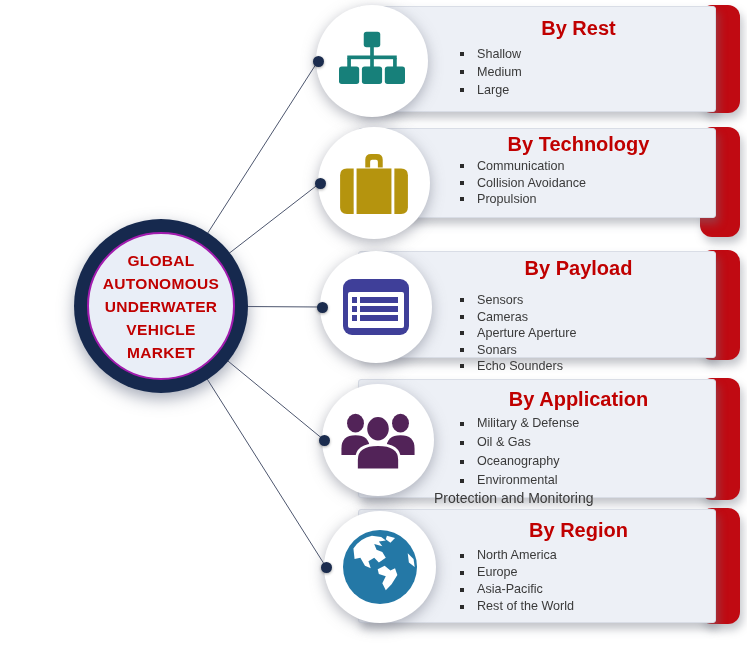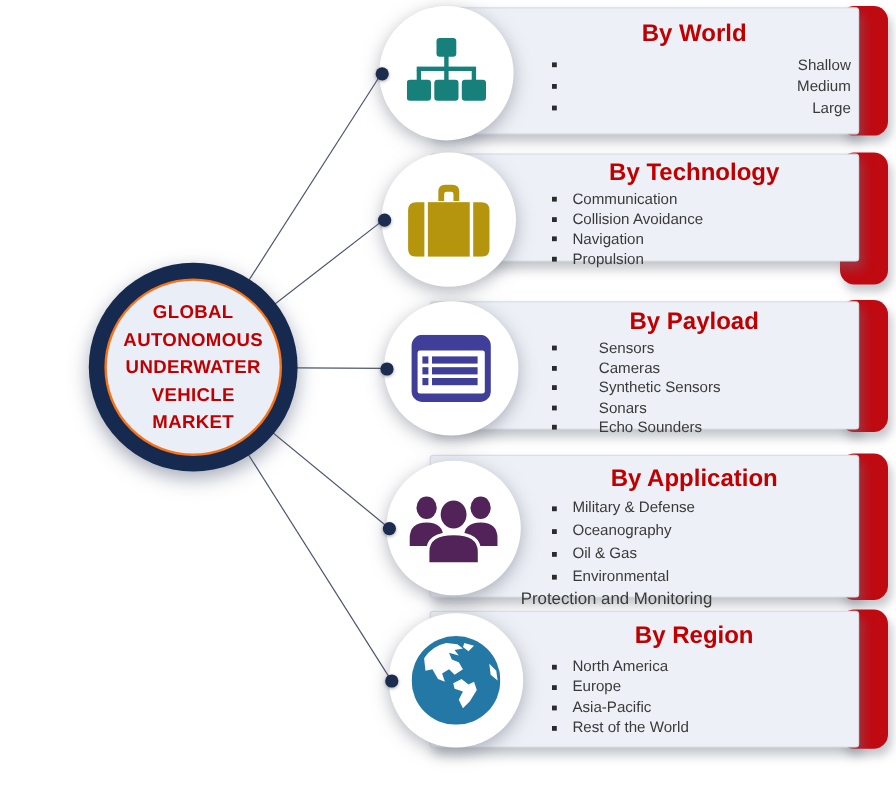--- a/index.html
+++ b/index.html
@@ -14,21 +14,21 @@
 
   
   .hub {
     position:absolute; left:74px; top:219px; width:174px; height:174px;
     border-radius:50%; background:#16294e; z-index:3;
     box-shadow:0 6px 16px rgba(80,90,115,.5);
     display:flex; align-items:center; justify-content:center;
   }
   .hub-inner {
     width:148px; height:148px; border-radius:50%;
-    background:#e9eef7; border:2px solid #f97316;
+    background:#e9eef7; border:2px solid #a21caf;
     display:flex; flex-direction:column; align-items:center; justify-content:center;
   }
   .hub-line {
     color:#c00000; font-weight:bold; font-size:15.5px; line-height:23px;
     letter-spacing:.3px; text-align:center; white-space:nowrap;
   }
 
   
   .redbar {
     position:absolute; left:700px; width:40px; background:#c00a12;
@@ -72,27 +72,27 @@
   .r5 .redbar { top:508px; height:116px; } .r5 .panel { top:509px; height:114px; }
 
   .r1 .iconcircle { left:316px; top:5px;   } .r1 .dot { left:313px; top:56px; }
   .r2 .iconcircle { left:318px; top:127px; } .r2 .dot { left:315px; top:178px; }
   .r3 .iconcircle { left:320px; top:251px; } .r3 .dot { left:317px; top:302px; }
   .r4 .iconcircle { left:322px; top:384px; } .r4 .dot { left:319px; top:435px; }
   .r5 .iconcircle { left:324px; top:511px; } .r5 .dot { left:321px; top:562px; }
 
   .r1 .seg-title { margin-top:9px;  margin-bottom:5px; }
   .r2 .seg-title { margin-top:3px;  margin-bottom:2px; }
-  .r3 .seg-title { margin-top:4px;  margin-bottom:2px; }
+  .r3 .seg-title { margin-top:4px;  margin-bottom:12px; }
   .r4 .seg-title { margin-top:7px;  margin-bottom:3px; }
   .r5 .seg-title { margin-top:8px;  margin-bottom:5px; }
 
-  .r1 .items li { line-height:18px;justify-content:space-between; }
+  .r1 .items li { line-height:18px; }
   .r2 .items li { line-height:16.5px; }
-  .r3 .items li { line-height:16.5px;gap:22px; }
+  .r3 .items li { line-height:16.5px; }
   .r4 .items li { line-height:19px; }
   .r5 .items li { line-height:17px; }
 </style>
 </head>
 <body>
 
 <div class="stage">
 
   <svg class="lines" width="747" height="659">
     <g stroke="#4d566e" stroke-width="1">
@@ -110,21 +110,21 @@
       <div class="hub-line">AUTONOMOUS</div>
       <div class="hub-line">UNDERWATER</div>
       <div class="hub-line">VEHICLE</div>
       <div class="hub-line">MARKET</div>
     </div>
   </div>
 
   <div class="row r1">
     <div class="redbar"></div>
     <div class="panel">
-      <div class="seg-title">By World</div>
+      <div class="seg-title">By Rest</div>
       <ul class="items">
         <li>
             <span class="bullet"></span>
             <span>Shallow</span>
           </li>
         <li>
             <span class="bullet"></span>
             <span>Medium</span>
           </li>
         <li>
@@ -159,24 +159,20 @@
         <li>
             <span class="bullet"></span>
             <span>Communication</span>
           </li>
         <li>
             <span class="bullet"></span>
             <span>Collision Avoidance</span>
           </li>
         <li>
             <span class="bullet"></span>
-            <span>Navigation</span>
-          </li>
-        <li>
-            <span class="bullet"></span>
             <span>Propulsion</span>
           </li>
       </ul>
     </div>
     <div class="iconcircle">
       <svg width="74" height="62" viewBox="0 0 76 64">
         <g fill="#b5940e">
           <path d="M29 16 V8 Q29 2 35 2 H41 Q47 2 47 8 V16 H42 V10 Q42 8 40 8 H36 Q34 8 34 10 V16 Z"></path>
           <path d="M17 17 H10 Q3 17 3 24 V57 Q3 64 10 64 H17 Z"></path>
           <rect x="20" y="17" width="36" height="47"></rect>
@@ -195,21 +191,21 @@
         <li>
             <span class="bullet"></span>
             <span>Sensors</span>
           </li>
         <li>
             <span class="bullet"></span>
             <span>Cameras</span>
           </li>
         <li>
             <span class="bullet"></span>
-            <span>Synthetic Sensors</span>
+            <span>Aperture Aperture</span>
           </li>
         <li>
             <span class="bullet"></span>
             <span>Sonars</span>
           </li>
         <li>
             <span class="bullet"></span>
             <span>Echo Sounders</span>
           </li>
       </ul>
@@ -235,25 +231,25 @@
     <div class="redbar"></div>
     <div class="panel">
       <div class="seg-title">By Application</div>
       <ul class="items">
         <li>
             <span class="bullet"></span>
             <span>Military &amp; Defense</span>
           </li>
         <li>
             <span class="bullet"></span>
+            <span>Oil &amp; Gas</span>
+          </li>
+        <li>
+            <span class="bullet"></span>
             <span>Oceanography</span>
-          </li>
-        <li>
-            <span class="bullet"></span>
-            <span>Oil &amp; Gas</span>
           </li>
         <li>
             <span class="bullet"></span>
             <span>Environmental</span>
           </li>
       </ul>
       <div class="continuation">Protection and Monitoring</div>
     </div>
     <div class="iconcircle">
       <svg width="76" height="60" viewBox="0 0 80 64">

